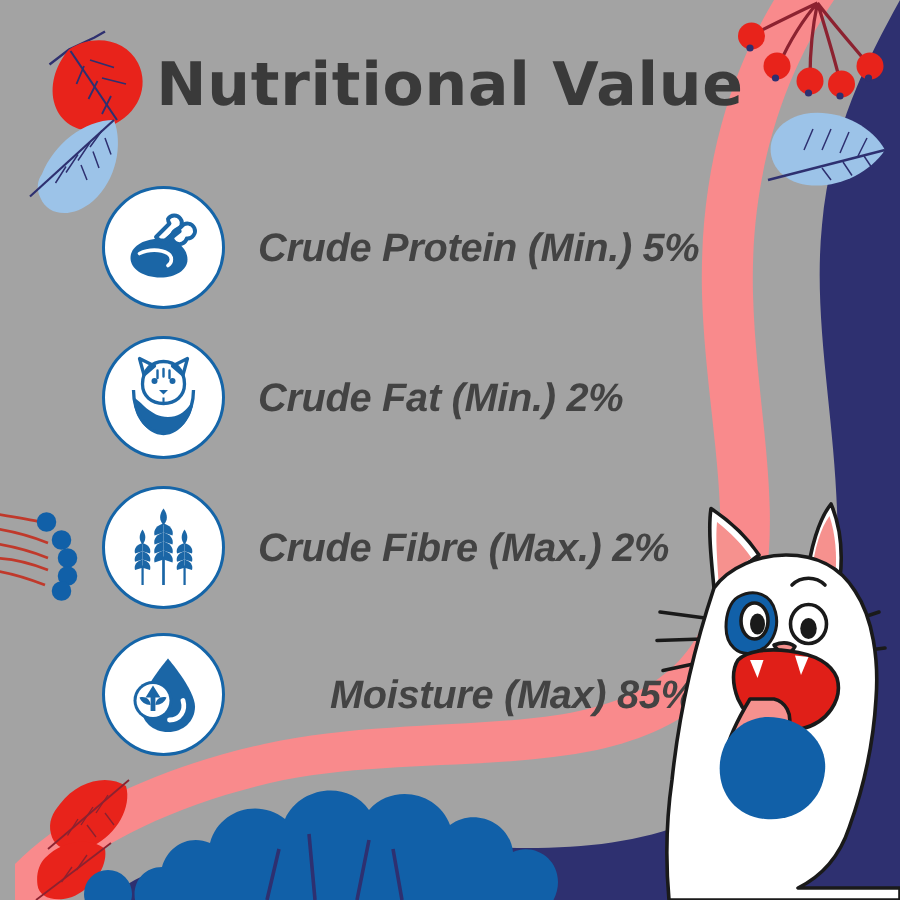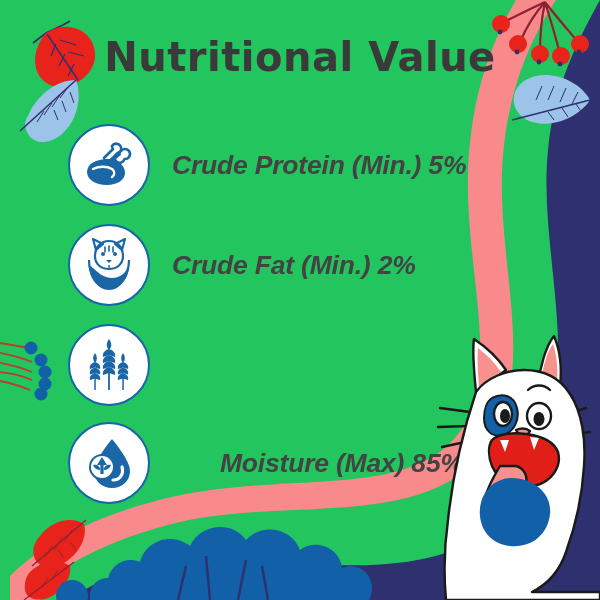--- a/index.html
+++ b/index.html
@@ -4,21 +4,21 @@
 <style>
   html, body {
     margin: 0;
     padding: 0;
     background: #ffffff;
   }
   #canvas {
     position: relative;
     width: 600px;
     height: 600px;
-    background: #22c55e;
+    background: #a3a3a3;
     overflow: hidden;
     font-family: "Liberation Sans", sans-serif;
   }
   .layer {
     position: absolute;
     top: 0;
     left: 0;
     width: 600px;
     height: 600px;
   }
@@ -243,20 +243,21 @@
             <path d="M44,27 C47.5,28 50,30.5 49,34 L44,32.5 Z"></path>
             <path d="M44,27 C40.5,28 38,30.5 39,34 L44,32.5 Z"></path>
             <path d="M44,32.5 C47.5,33.5 50,36 49,39.5 L44,38 Z"></path>
             <path d="M44,32.5 C40.5,33.5 38,36 39,39.5 L44,38 Z"></path>
             <path d="M44,38 C47.5,39 50,41.5 49,45 L44,43.5 Z"></path>
             <path d="M44,38 C40.5,39 38,41.5 39,45 L44,43.5 Z"></path>
             <rect x="43.3" y="42" width="1.5" height="13"></rect>
           </g>
         </svg>
       </div>
+      <div class="row-label">Crude Fibre (Max.) 2%</div>
     </div>
 
     <div class="row" id="row3">
       <div class="icon-circle">
         <svg width="58" height="58" viewBox="0 0 58 58">
           <path d="M32,5 C32,5 50,26 50,37 C50,47 42,54 32,54
                    C22,54 14,47 14,37 C14,26 32,5 32,5 Z" fill="#1b66a6"></path>
           <circle cx="22" cy="33" r="13" fill="#1b66a6"></circle>
           <circle cx="22" cy="33" r="11" fill="#ffffff"></circle>
           <path d="M22,23 L27,31 L23.6,31 L23.6,40 L20.4,40 L20.4,31 L17,31 Z" fill="#1b66a6"></path>

